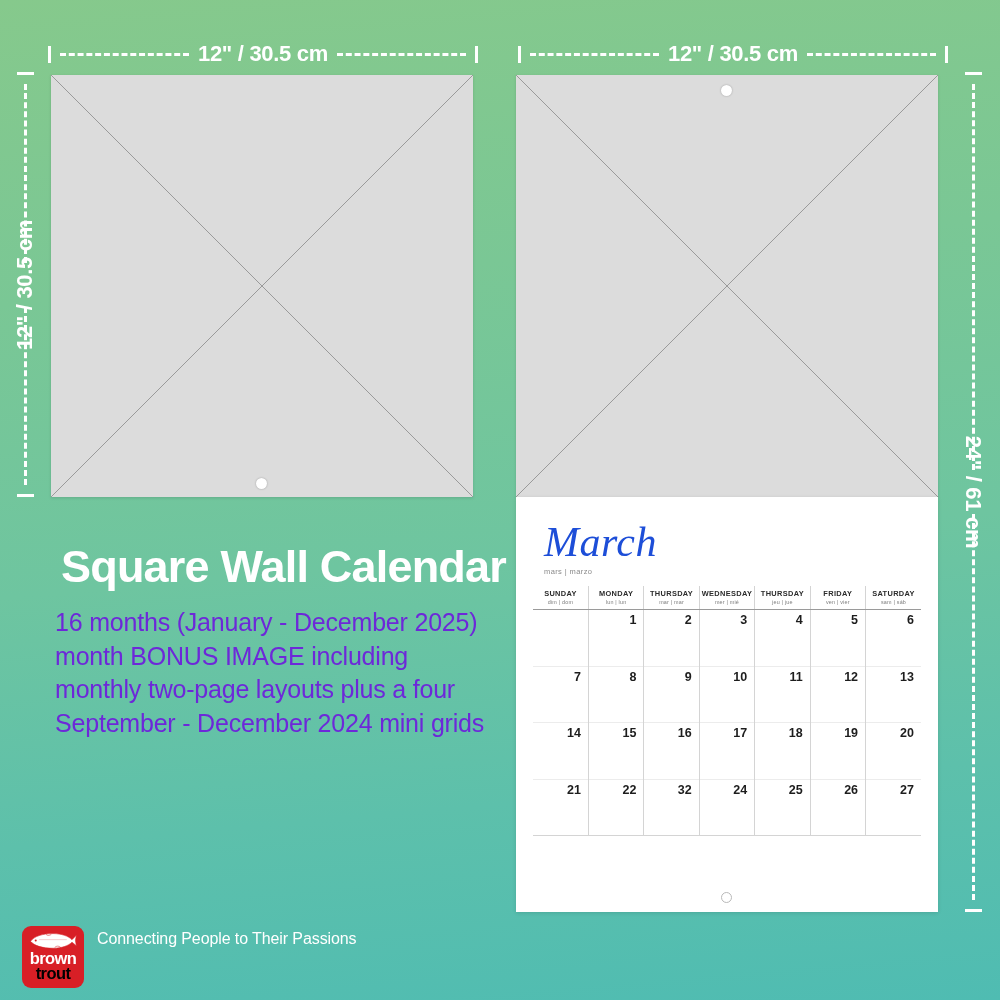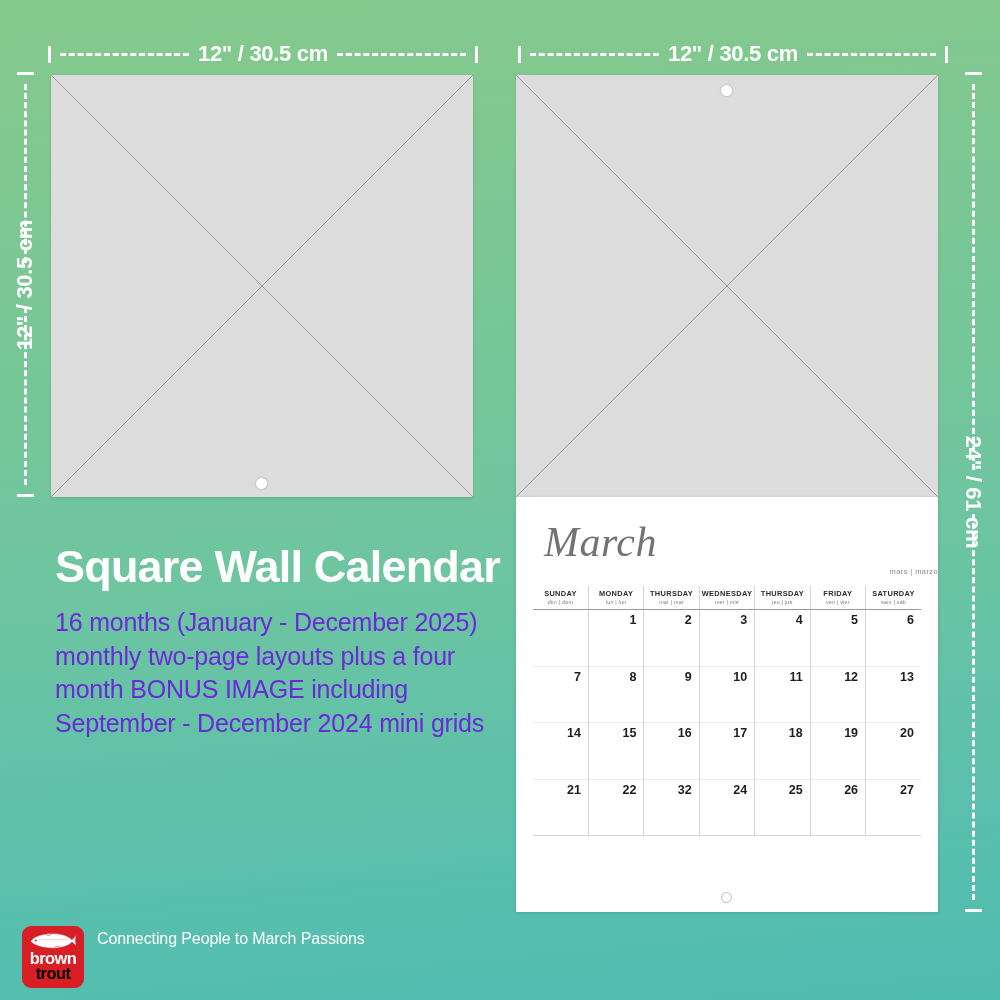--- a/index.html
+++ b/index.html
@@ -53,24 +53,24 @@
     position:absolute; color:#6d28d9; font-size:25px; line-height:33.5px;
     letter-spacing:-0.2px;
   }
 
   
   #calendar-page {
     position:absolute; background:#ffffff;
     box-shadow:0 1px 4px rgba(0,0,0,.12);
   }
   .cal-title {
-    font-family:"Liberation Serif", serif; font-size:42px; color:#737373;
+    font-family:"Liberation Serif", serif; font-size:42px; color:#1d4ed8;
     font-style:italic; letter-spacing:0.5px; line-height:1;
   }
-  .cal-sub { font-size:7.5px; color:#8a8a8a; letter-spacing:.4px; margin-top:4px;text-align:right; }
+  .cal-sub { font-size:7.5px; color:#8a8a8a; letter-spacing:.4px; margin-top:4px; }
   #cal-grid { width:100%; border-collapse:collapse; table-layout:fixed; }
   #cal-grid th {
     border-left:1px solid #d4d4d4;
     border-bottom:1.4px solid #9a9a9a;
     padding:3px 0 4px 0; vertical-align:top;
   }
   #cal-grid th:first-child { border-left:none; }
   #cal-grid th .dow { font-size:7.4px; font-weight:bold; color:#2b2b2b; letter-spacing:.35px; }
   #cal-grid th .dow-alt { font-size:5.4px; font-weight:normal; color:#7d7d7d; letter-spacing:.2px; margin-top:1px; }
   #cal-grid td {
@@ -229,40 +229,40 @@
           <td>26</td>
           <td>27</td>
         </tr>
       </tbody>
     </table>
   </div>
 
   <div class="hole-open" style="left:205px; bottom:9px; width:11px; height:11px;"></div>
 </div>
 
-<div class="headline" style="left:55px; top:541px;">Square Wall Calendar</div>
+<div class="headline" style="left:61px; top:541px;">Square Wall Calendar</div>
 
 <div class="subcopy" style="left:55px; top:606px; width:460px;">
   <div>16 months (January - December 2025)</div>
+  <div>month BONUS IMAGE including</div>
   <div>monthly two-page layouts plus a four</div>
-  <div>month BONUS IMAGE including</div>
   <div>September - December 2024 mini grids</div>
 </div>
 
 <div id="footer">
 
   <div id="logo-badge">
     <svg viewBox="0 0 56 22" width="50" height="19" style="margin-bottom:1px;">
       <path d="M2 12 C6 6, 16 3, 28 3 C38 3, 46 6, 50 10 L55 5 L54 11 L55 17 L50 13 C46 17, 38 20, 28 20 C16 20, 6 17, 2 12 Z" fill="#ffffff" stroke="#d81f26" stroke-width="0.7"></path>
       <path d="M20 4 C22 6, 24 5, 26 4" fill="none" stroke="#d81f26" stroke-width="0.6"></path>
       <path d="M30 19 C32 17, 35 17, 37 19" fill="none" stroke="#d81f26" stroke-width="0.6"></path>
       <circle cx="8" cy="11" r="1.2" fill="#d81f26"></circle>
       <path d="M12 10 L44 10" stroke="#d81f26" stroke-width="0.5" opacity="0.5"></path>
     </svg>
     <div class="lg-brown">brown</div>
     <div class="lg-trout">trout</div>
   </div>
 
   <div id="footer-text">
-    <div class="f-tag">Connecting People to March Passions</div>
+    <div class="f-tag">Connecting People to Their Passions</div>
   </div>
 
 </div>
 
 </body></html>

